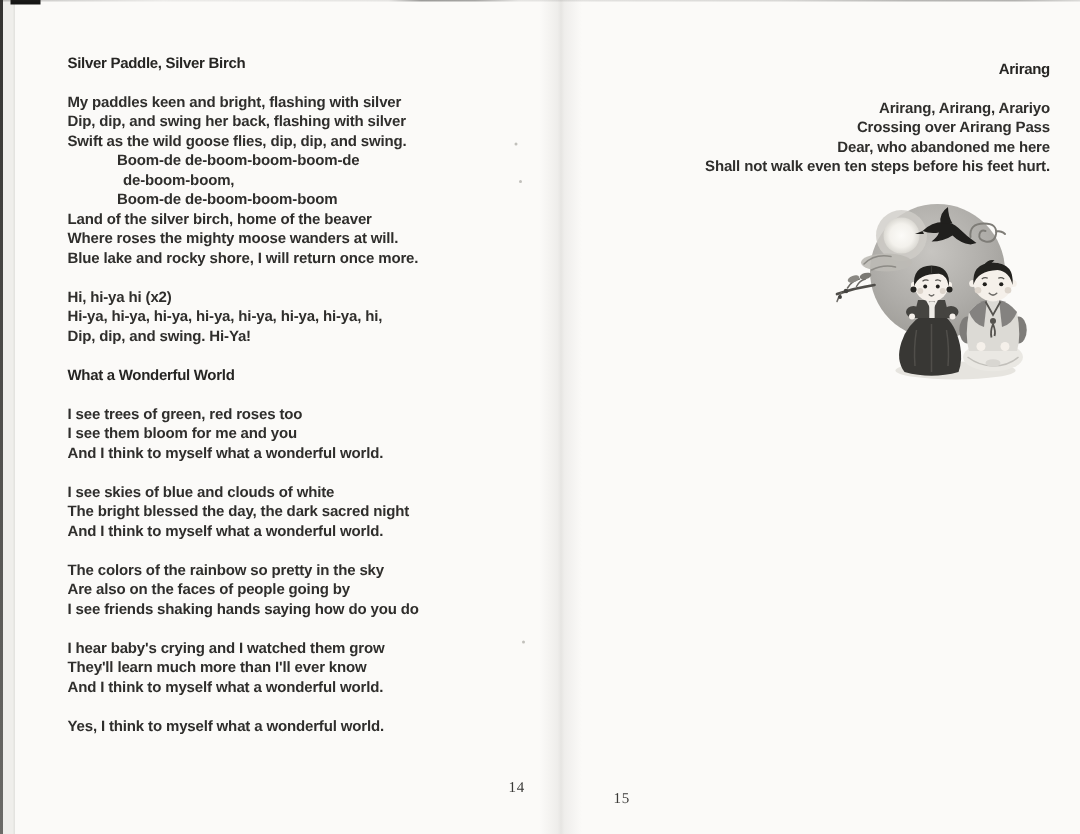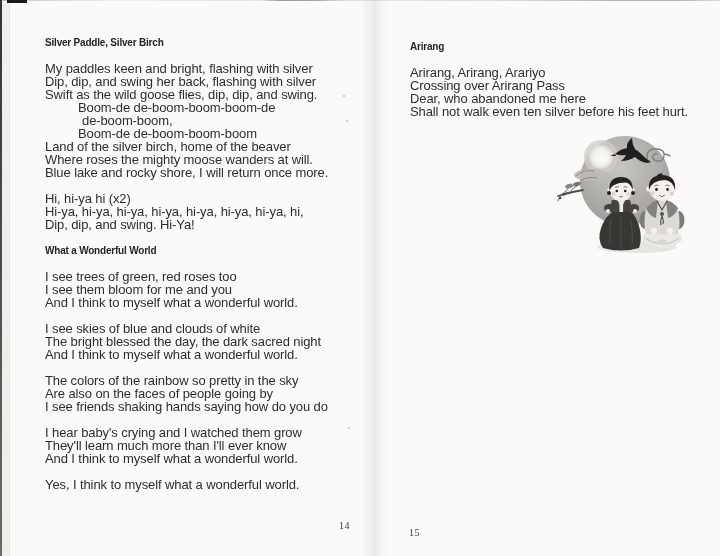--- a/index.html
+++ b/index.html
@@ -26,22 +26,22 @@
       rgba(128,126,120,.10) 42%,rgba(128,126,120,.17) 50%,
       rgba(128,126,120,.10) 58%,rgba(128,126,120,0) 100%);}
   .speck{position:absolute;width:2px;height:2px;border-radius:50%;background:#a8a6a1;opacity:.7;}
   .speck.s1{left:343px;top:95px;}
   .speck.s2{left:346px;top:120px;}
   .speck.s3{left:348px;top:427px;}
   .speck.s4{left:66px;top:444px;width:2px;height:3px;border-radius:1px;background:#8e8c88;}
   
   .text-col{position:absolute;letter-spacing:-0.1px;}
   #left-text{left:45px;top:36px;width:315px;}
-  #right-text{left:410px;top:40px;width:290px;}
-  .line{height:13px;line-height:13px;font-size:13px;white-space:pre;}
+  #right-text{left:410px;top:40px;width:290px;text-align:right;}
+  .line{height:13px;line-height:13px;font-size:10px;white-space:pre;font-weight:bold;}
   .line.bold{font-weight:bold;font-size:10px;color:#262523;letter-spacing:-0.2px;}
   .line.indent{padding-left:33px;}
   .line.indent2{padding-left:37px;}
   .page-number{position:absolute;font-family:"Liberation Serif",serif;
     font-size:10px;color:#3a3937;letter-spacing:.5px;}
   #pn-left{left:320px;top:520px;margin-left:19px;}
   #pn-right{left:409px;top:527px;}
   
   #illu{position:absolute;left:555px;top:136px;width:148px;height:126px;}
 </style>
@@ -95,21 +95,21 @@
     <div class="line"></div>
     <div class="line">Yes, I think to myself what a wonderful world.</div>
   </div>
 
 <div id="right-text" class="text-col">
     <div class="line bold">Arirang</div>
     <div class="line"></div>
     <div class="line">Arirang, Arirang, Arariyo</div>
     <div class="line">Crossing over Arirang Pass</div>
     <div class="line">Dear, who abandoned me here</div>
-    <div class="line">Shall not walk even ten silver before his feet hurt.</div>
+    <div class="line">Shall not walk even ten steps before his feet hurt.</div>
   </div>
 
 <div id="pn-left" class="page-number">14</div>
 <div id="pn-right" class="page-number">15</div>
 
 <svg id="illu" viewBox="0 0 148 126" xmlns="http://www.w3.org/2000/svg">
   <defs>
     <radialGradient id="gCircle" cx="45%" cy="35%" r="80%">
       <stop offset="0%" stop-color="#c7c5c1"></stop>
       <stop offset="55%" stop-color="#aeaca8"></stop>

